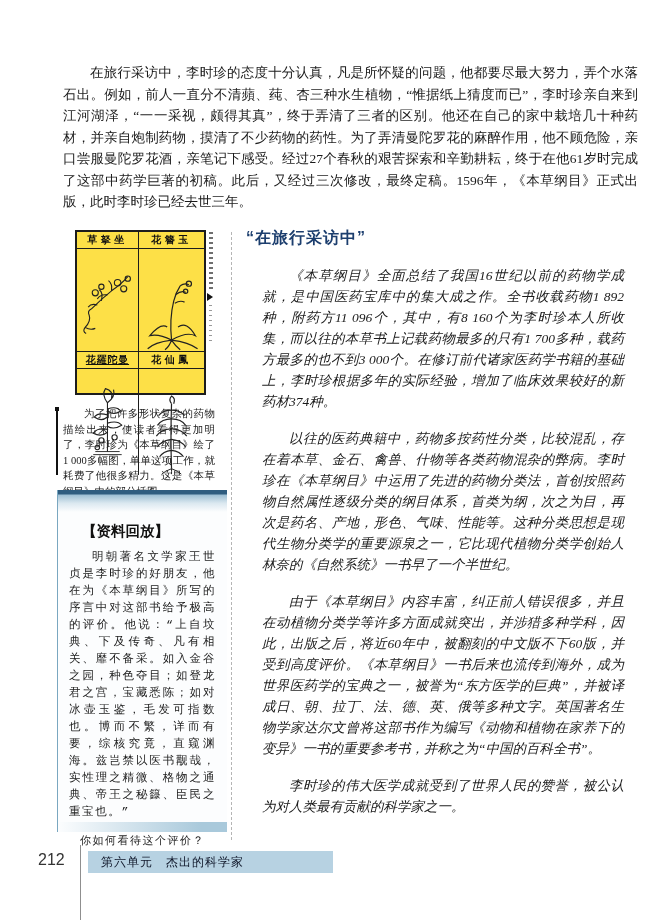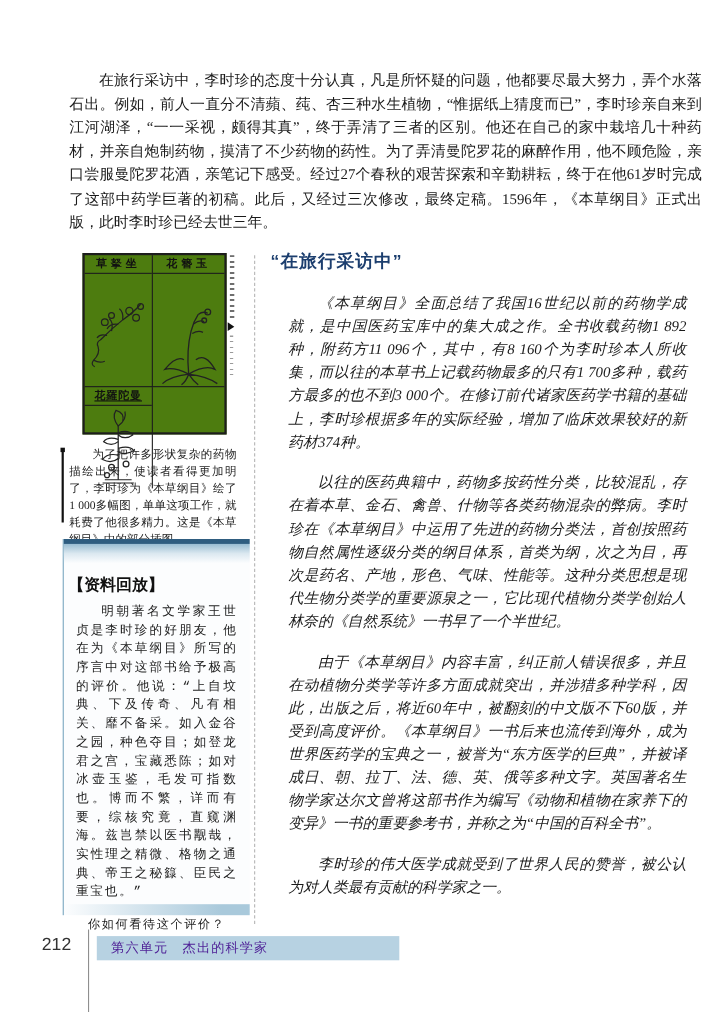--- a/index.html
+++ b/index.html
@@ -12,21 +12,21 @@
 
   
   .intro{
     position:absolute;left:63px;top:62px;width:575px;
     font-size:13.5px;line-height:21.5px;text-align:justify;text-indent:2em;
   }
 
   
   .figure{
     position:absolute;left:75px;top:230px;width:131px;height:165px;
-    border:2px solid #1d1d1d;box-sizing:border-box;background:#4d7c0f;
+    border:2px solid #1d1d1d;box-sizing:border-box;background:#fde047;
     display:grid;grid-template-columns:1fr 1.05fr;grid-template-rows:1fr 1.08fr;
   }
   .cell{border-right:1px solid #1d1d1d;border-bottom:1px solid #1d1d1d;display:flex;flex-direction:column;min-width:0;}
   .cell.last-col{border-right:none;gap:26px;}
   .cell.last-row{border-bottom:none;}
   .cell-label{
     font-size:10px;text-align:center;letter-spacing:0.35em;
     padding:1px 0;border-bottom:1px solid #1d1d1d;white-space:nowrap;overflow:hidden;
     font-weight:bold;color:#111;
   }
@@ -47,21 +47,21 @@
     font-size:10.5px;line-height:15.5px;text-align:justify;text-indent:2em;color:#222;
   }
 
   
   .box{
     position:absolute;left:57px;top:490px;width:170px;height:342px;
     background:#fcfdfe;border-left:1px solid #7aa7c0;box-sizing:border-box;
   }
   .box-topband{height:22px;background:linear-gradient(180deg,#2f5d80 0px,#2f5d80 4px,#9dbfd4 5px,#dbe8f0 60%,rgba(255,255,255,0) 100%);}
   .box-bottomband{position:absolute;bottom:0;left:0;right:0;height:10px;background:linear-gradient(90deg,rgba(255,255,255,0) 0%,#a9c9db 85%);}
-  .box-title{margin:10px 0 7px 4px;font-weight:bold;font-size:14.5px;color:#111;}
+  .box-title{margin:10px 0 7px 24px;font-weight:bold;font-size:14.5px;color:#111;}
   .box-body{
     padding:0 11px;font-size:11.5px;line-height:17px;letter-spacing:1.6px;
     text-align:justify;text-indent:2em;color:#1c1c1c;font-family:Liberation Mono, monospace;
   }
   .box-question{
     margin-top:13px;text-align:center;font-size:11px;letter-spacing:1.5px;
     color:#1c1c1c;font-family:"DejaVu Serif", serif;
   }
 
   
@@ -72,22 +72,22 @@
   .main-title{
     font-family:"Liberation Sans", sans-serif;font-weight:bold;
     font-size:16px;color:#1c3e6e;margin:0 0 12px 0;letter-spacing:1px;
   }
   .main p{margin:16px;font-size:13.5px;line-height:21px;text-align:justify;text-indent:2em;font-style:italic;}
 
   
   .footer-num{position:absolute;left:38px;top:851px;font-family:"Liberation Sans", sans-serif;font-size:16px;color:#333;}
   .footer-rule{position:absolute;left:80px;top:845px;width:1px;height:75px;background:#8f8f8f;}
   .footer-bar{
-    position:absolute;left:88px;top:851px;width:275px;height:22px;background:#b7d2e2;
-    font-family:Liberation Mono, monospace;font-size:12px;color:#4c1d95;
+    position:absolute;left:88px;top:851px;width:245px;height:22px;background:#b7d2e2;
+    font-family:Liberation Serif, serif;font-size:12px;color:#0f172a;
     line-height:22px;padding-left:13px;box-sizing:border-box;letter-spacing:1px;
   }
 </style>
 </head>
 <body>
 
 <div class="page">
 
   <div class="intro">在旅行采访中，李时珍的态度十分认真，凡是所怀疑的问题，他都要尽最大努力，弄个水落石出。例如，前人一直分不清蘋、莼、杏三种水生植物，“惟据纸上猜度而已”，李时珍亲自来到江河湖泽，“一一采视，颇得其真”，终于弄清了三者的区别。他还在自己的家中栽培几十种药材，并亲自炮制药物，摸清了不少药物的药性。为了弄清曼陀罗花的麻醉作用，他不顾危险，亲口尝服曼陀罗花酒，亲笔记下感受。经过27个春秋的艰苦探索和辛勤耕耘，终于在他61岁时完成了这部中药学巨著的初稿。此后，又经过三次修改，最终定稿。1596年，《本草纲目》正式出版，此时李时珍已经去世三年。</div>
 
@@ -128,20 +128,31 @@
           <path d="M30 66 L30 18"></path>
           <path d="M30 44 q-10 -2 -14 4 q8 4 14 -1 M30 38 q10 -3 14 2 q-8 5 -14 1 M30 30 q-9 -3 -13 2 q7 5 13 0 M30 24 q9 -3 13 2 q-7 5 -13 0"></path>
           <path d="M30 18 q-6 -8 -2 -14 q8 2 6 10 M30 18 q8 -6 6 -13"></path>
           <circle cx="24" cy="55" r="2.6"></circle>
             <circle cx="37" cy="52" r="2.6"></circle>
             <circle cx="20" cy="62" r="2.2"></circle>
           <path d="M18 66 h24 M16 69 h28" stroke-width="0.9"></path>
         </g>
       </svg>
     </div>
+    <div class="cell last-col last-row">
+      <div class="cell-label">花仙鳳</div>
+      <svg viewBox="0 0 60 74">
+        <g fill="none" stroke="#222" stroke-width="1.1">
+          <path d="M30 68 Q29 40 30 8"></path>
+          <path d="M30 14 q-8 0 -12 5 M30 14 q8 0 12 5 M30 22 q-9 0 -13 6 M30 22 q9 0 13 6 M30 31 q-10 1 -14 7 M30 31 q10 1 14 7 M30 41 q-9 1 -13 7 M30 41 q9 1 13 7 M30 51 q-8 1 -11 6 M30 51 q8 1 11 6"></path>
+          <path d="M30 8 q-3 -4 0 -7 q4 2 2 7"></path>
+          <path d="M30 68 q-6 2 -9 5 M30 68 q6 2 9 5 M30 68 q0 3 0 5" stroke-width="0.9"></path>
+        </g>
+      </svg>
+    </div>
   </div>
 
   <div class="spine">
     <div class="spine-marks"></div>
     <div class="spine-triangle"></div>
     <div class="spine-marks2"></div>
   </div>
 
   <div class="caption-rule"></div>
   <div class="caption">为了把许多形状复杂的药物描绘出来，使读者看得更加明了，李时珍为《本草纲目》绘了1 000多幅图，单单这项工作，就耗费了他很多精力。这是《本草纲目》中的部分插图。</div>

